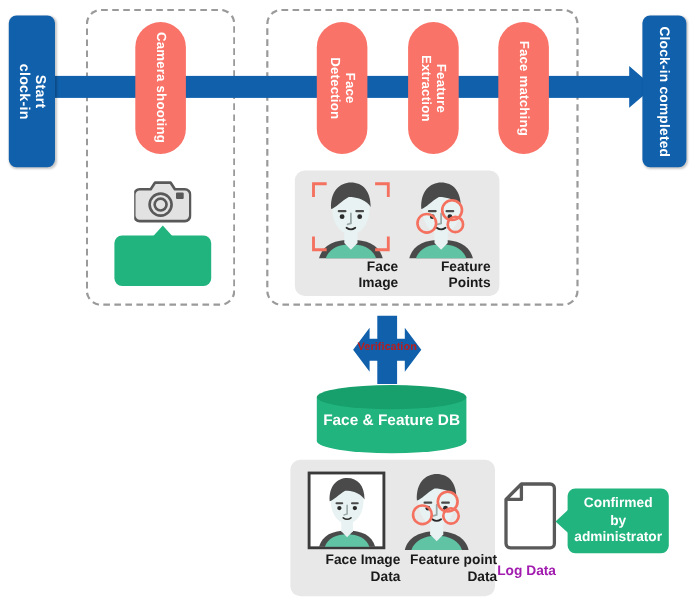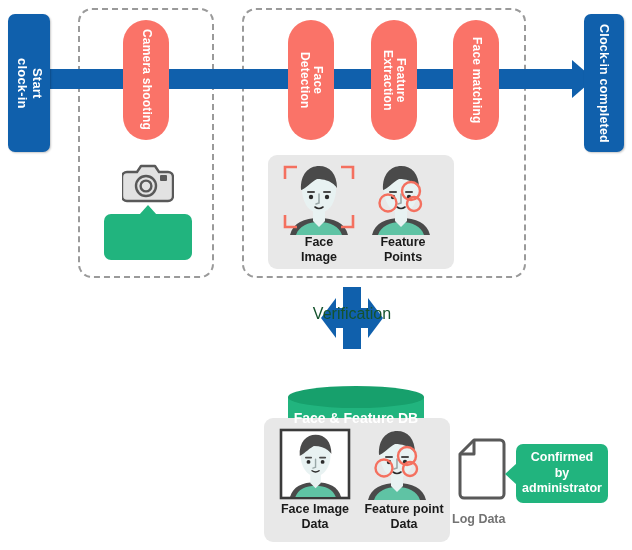--- a/index.html
+++ b/index.html
@@ -106,21 +106,20 @@
     margin-top:-11px;
     width:0;height:0;
     border-top:11px solid transparent;
     border-bottom:11px solid transparent;
     border-right:12px solid #21B47E;
   }
 
   
   .cylinder{
     position:absolute;
-    margin-top:36px;
   }
   .cyl-body{
     position:absolute;
     left:0;right:0;
     top:11px;bottom:11px;
     background:#21B47E;
   }
   .cyl-top{
     position:absolute;
     left:0;right:0;top:0;
@@ -143,31 +142,31 @@
     text-align:center;
     color:#ffffff;
     font-weight:bold;
     font-size:14px;
     z-index:3;
   }
 
   
   .medialabel{
     position:absolute;
-    text-align:center;
+    text-align:right;
     font-weight:bold;
     color:#1a1a1a;
     line-height:1.2;
     white-space:pre-line;
   }
 
   .caption{
     position:absolute;
     font-weight:bold;
-    color:#737373;
+    color:#a21caf;
     font-size:12.5px;
   }
 </style>
 </head>
 <body>
 
 <div id="stage">
 
   <div class="abs dashgroup" style="left:78px;top:8px;width:136px;height:270px;"></div>
   <div class="abs dashgroup" style="left:242px;top:8px;width:284px;height:270px;"></div>
@@ -274,21 +273,21 @@
     <div class="medialabel" style="left:92px;top:80px;width:86px;font-size:12.5px;">Feature
 Points</div>
   </div>
 
   <div class="abs" style="left:306px;top:287px;width:92px;height:62px;">
     <svg viewBox="0 0 92 62" width="92" height="62">
       <path d="M46 0 L66 15 H56 V22 H80 V15 L92 31 L80 47 V40 H56 V47 H66 L46 62 L26 47 H36 V40 H12 V47 L0 31 L12 15 V22 H36 V15 H26 Z" fill="#1060AC" transform="rotate(90 46 31)"></path>
     </svg>
   </div>
   <div class="abs" style="left:306px;top:305px;width:92px;text-align:center;">
-    <span style="color:#14532d;font-weight:normal;font-size:16px;">Verification</span>
+    <span style="color:#b91c1c;font-weight:bold;font-size:10px;">Verification</span>
   </div>
 
   <div class="cylinder" style="left:288px;top:350px;width:136px;height:62px;">
     <div class="cyl-bot"></div>
     <div class="cyl-body"></div>
     <div class="cyl-top"></div>
     <div class="cyl-label">Face &amp; Feature DB</div>
   </div>
 
   <div class="abs greypanel" style="left:264px;top:418px;width:186px;height:124px;">

